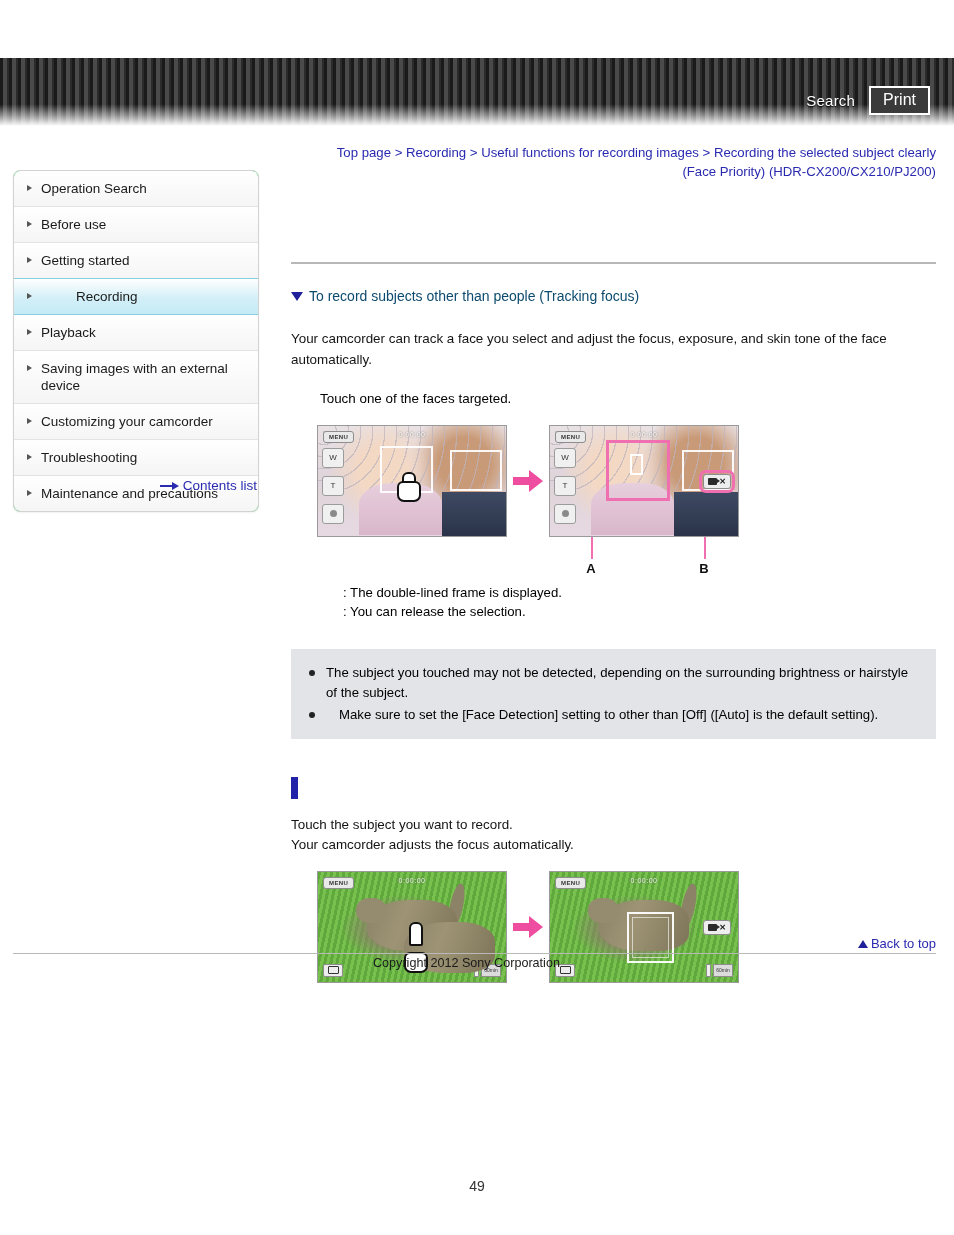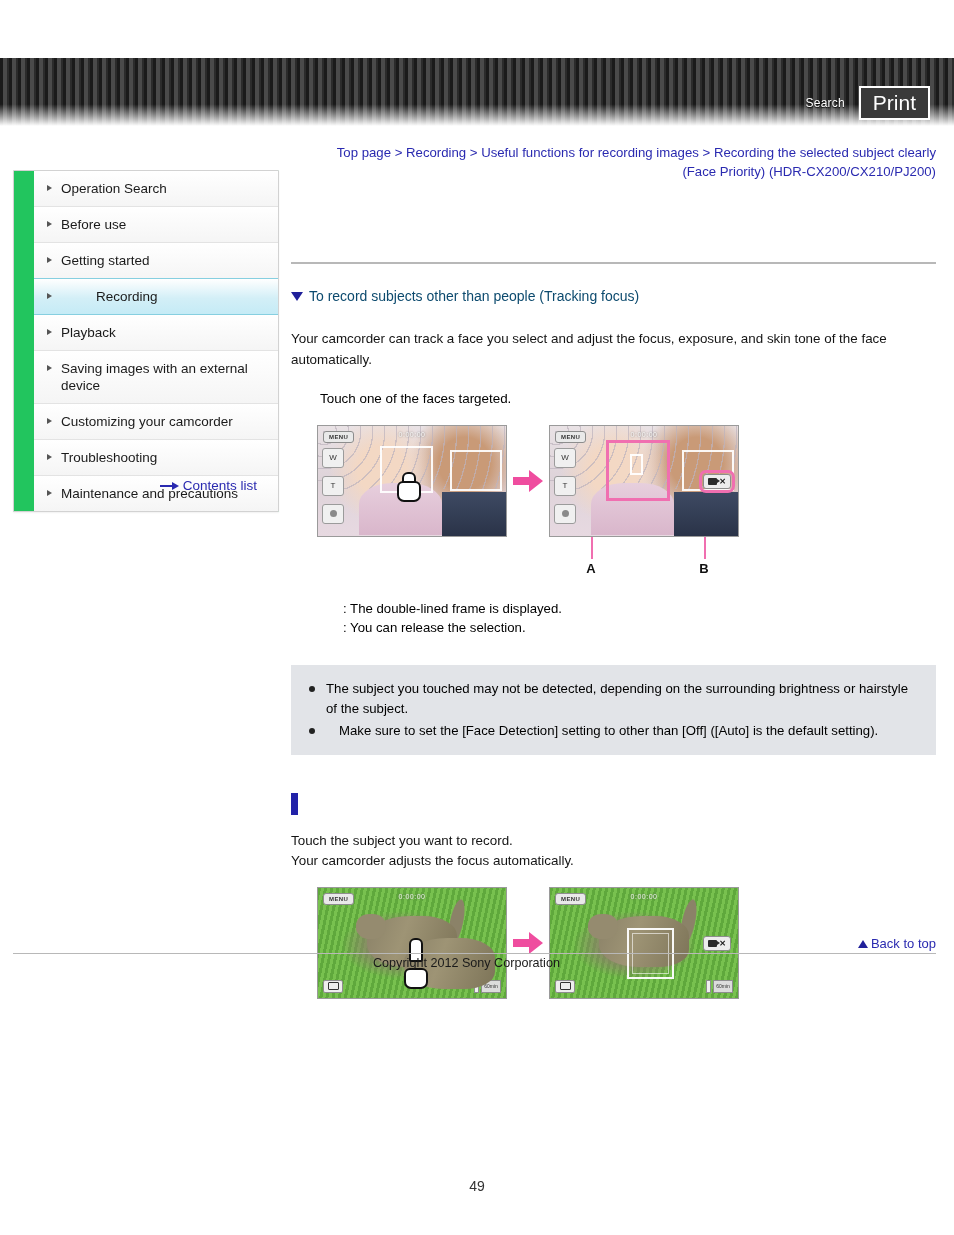--- a/index.html
+++ b/index.html
@@ -38,28 +38,28 @@
   .header-tools {
     position: absolute;
     right: 24px;
     top: 28px;
     display: flex;
     align-items: center;
     gap: 14px;
   }
   .search-link {
     color: #ffffff;
-    font-size: 12px;
+    font-size: 15px;
     letter-spacing: .2px;
     text-shadow: 0 1px 1px rgba(0,0,0,.9);
     cursor: pointer;
   }
   .print-btn {
     color: #ffffff;
-    font-size: 21px;
+    font-size: 16px;
     border: 2px solid #ffffff;
     padding: 3px 12px 4px 12px;
     background: #3a3a3a;
     cursor: pointer;
     line-height: 1.1;
   }
 
   
   .breadcrumb {
     position: absolute;
@@ -72,25 +72,24 @@
     line-height: 19px;
   }
 
   
   .sidebar {
     position: absolute;
     left: 13px;
     top: 170px;
     width: 244px;
     border: 1px solid #d2d2d2;
-    border-radius: 1px;
+    border-radius: 7px;
     background: #22c55e;
     overflow: hidden;
     box-shadow: 0 1px 2px rgba(0,0,0,.06);
-    padding-left: 20px;
   }
   .nav-item {
     display: flex;
     align-items: flex-start;
     gap: 9px;
     padding: 9px 12px 9px 13px;
     font-size: 13.5px;
     color: #1a1a1a;
     border-bottom: 1px solid #e3e3e3;
     background: linear-gradient(to bottom, #ffffff 0%, #f5f5f5 100%);
@@ -382,21 +381,21 @@
   .callout-letter {
     position: absolute;
     font-size: 13px;
     font-weight: bold;
     color: #111;
     top: 24px;
     transform: translateX(-50%);
   }
 
   .legend {
-    margin: 22px 0 0 30px;
+    margin: 6px 0 0 30px;
     font-size: 13.2px;
     line-height: 19px;
   }
   .legend-row { display: flex; gap: 4px; }
   .legend-key { min-width: 18px; }
 
   
   .note-box {
     margin: 28px 0 0 0;
     background: #e2e4e8;

